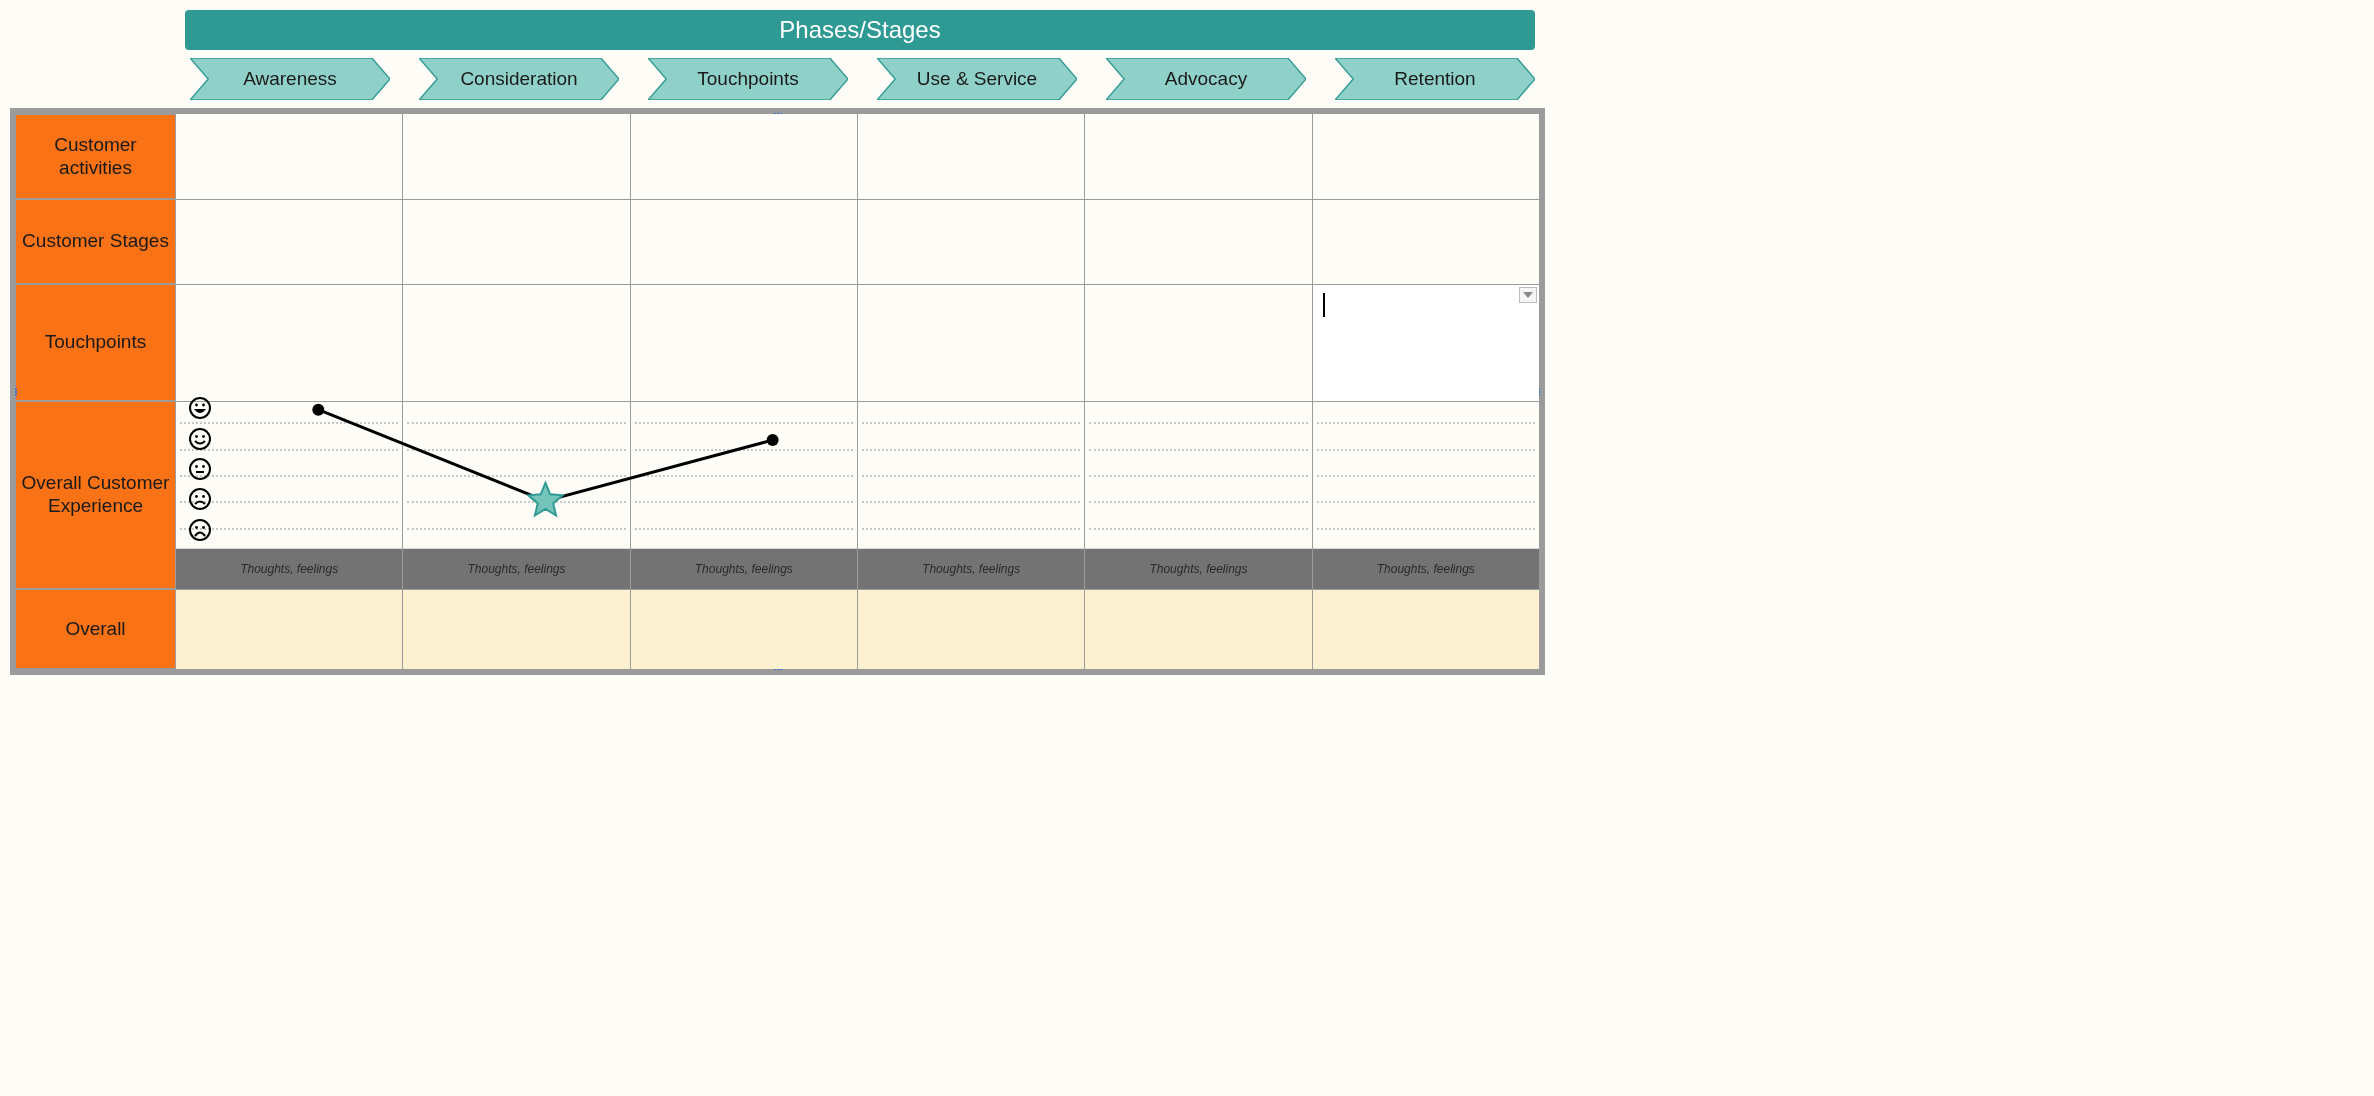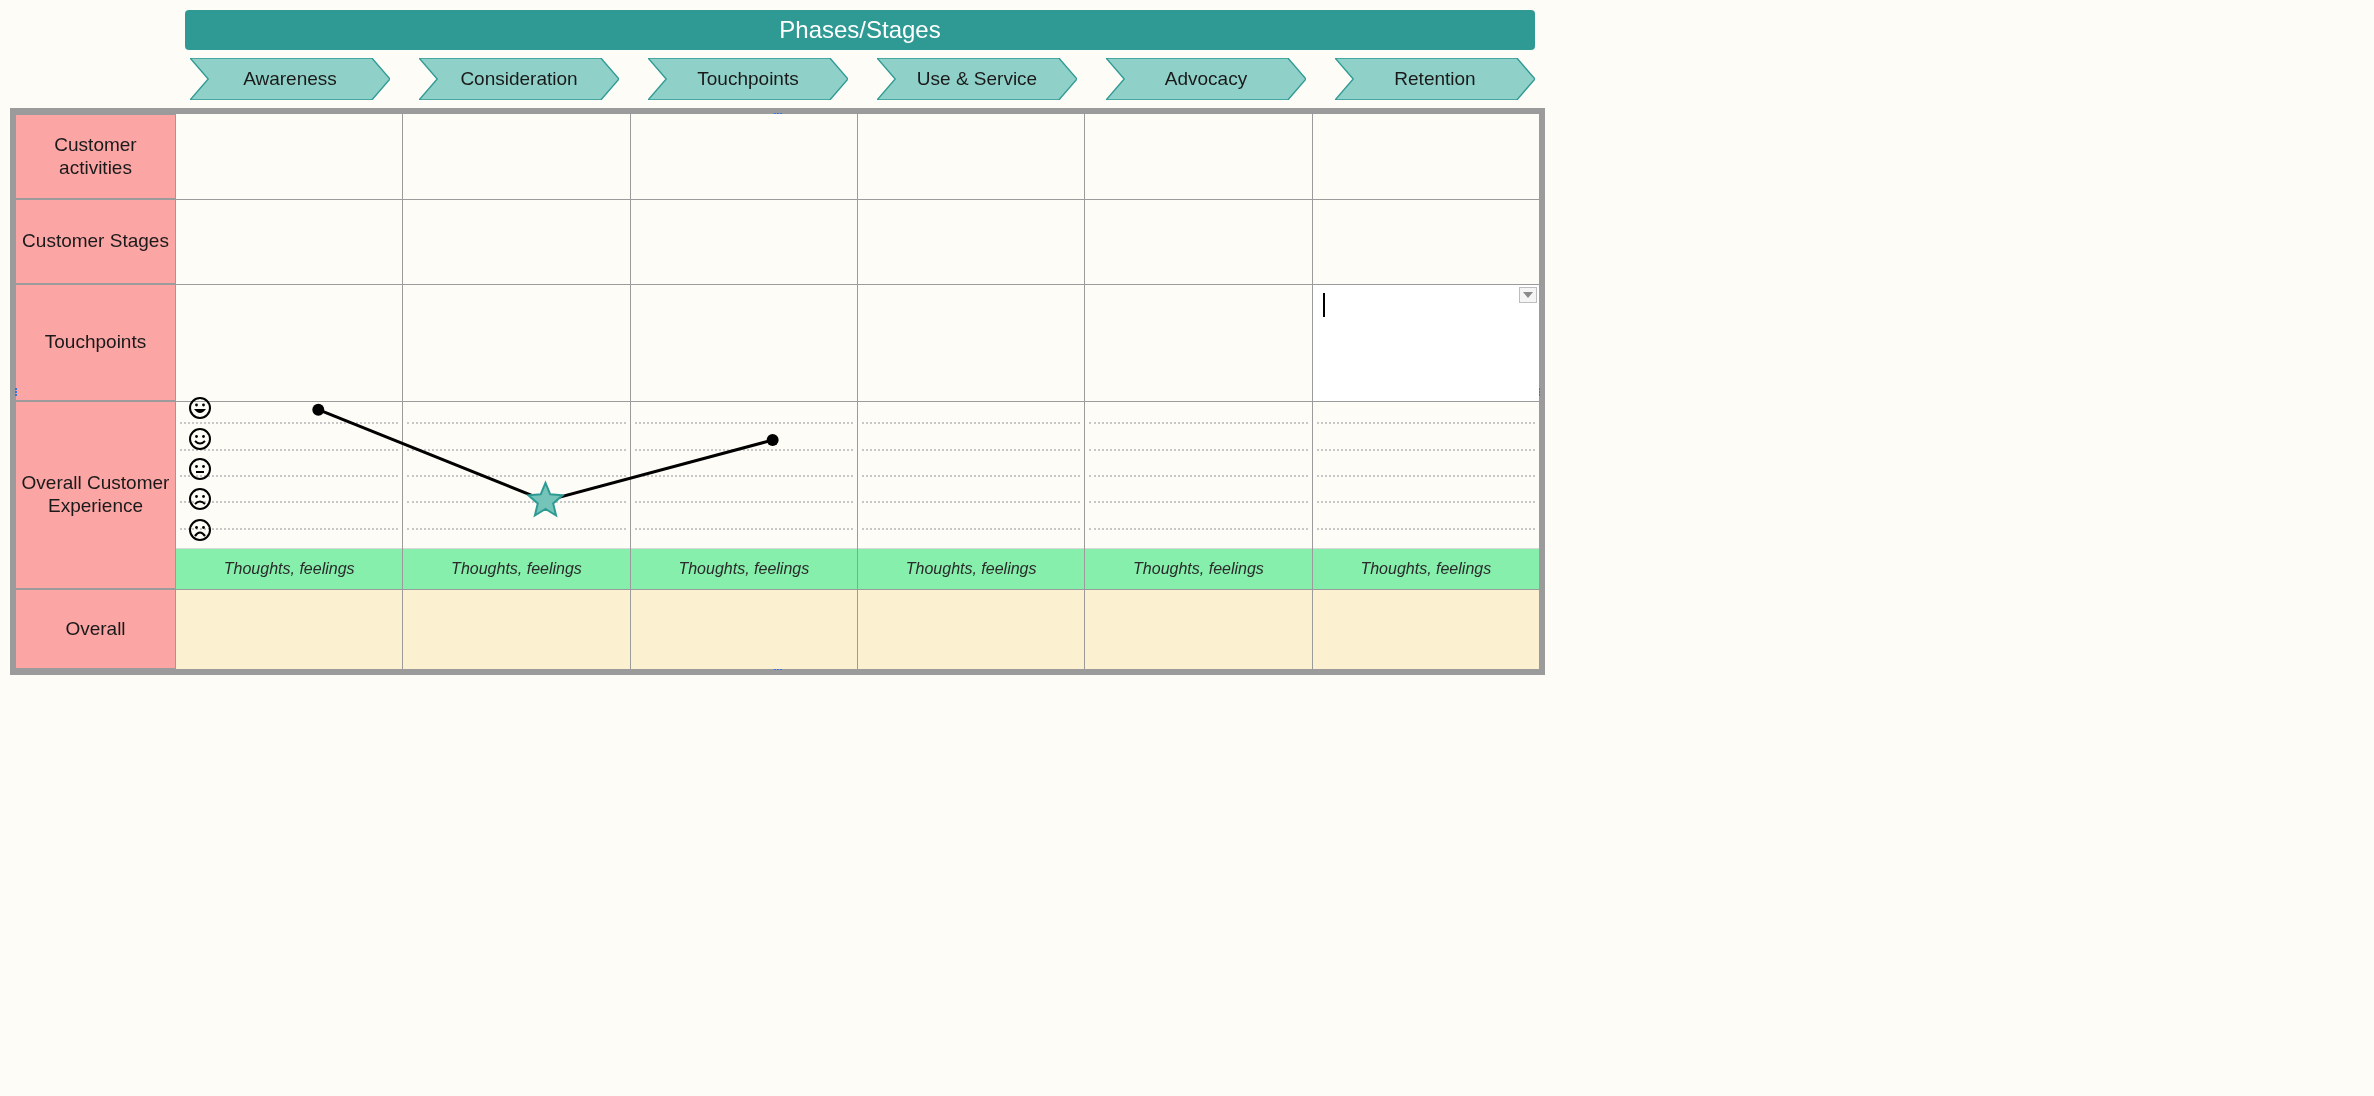--- a/index.html
+++ b/index.html
@@ -68,21 +68,21 @@
   .sel-bottom { bottom:-4px; left:50%; transform:translateX(-50%); flex-direction:row;}
   .sel-left { left:-4px; top:50%; transform:translateY(-50%); flex-direction:column; width:8px; height:12px;}
   .sel-right { right:-4px; top:50%; transform:translateY(-50%); flex-direction:column; width:8px; height:12px;}
 
   .row-labels {
     width: 160px;
     display:flex;
     flex-direction:column;
   }
   .row-label {
-    background: #fca5a5;
+    background: #f97316;
     border: 1px solid #9b9b9b;
     border-left:none;
     display:flex;
     align-items:center;
     justify-content:center;
     text-align:center;
     font-size: 19px;
     line-height:1.2;
     padding: 4px 2px;
   }
@@ -142,26 +142,26 @@
     position:relative;
     border-bottom:1px solid #d9d9d9;
   }
   .dotline {
     position:absolute;
     left:4px; right:4px;
     border-top: 2px dotted #c7c7c7;
   }
   .tf {
     height: 40px;
-    background:#86efac;
+    background:#737373;
     display:flex;
     align-items:center;
     justify-content:center;
     font-style:italic;
-    font-size:16px;
+    font-size:12px;
     color:#2a2a2a;
   }
   .insights-cell { background:#fbf0cf; }
 
   
   .emoji-column {
     position:absolute;
     left: 172px;
     width: 30px;
     display:flex;

